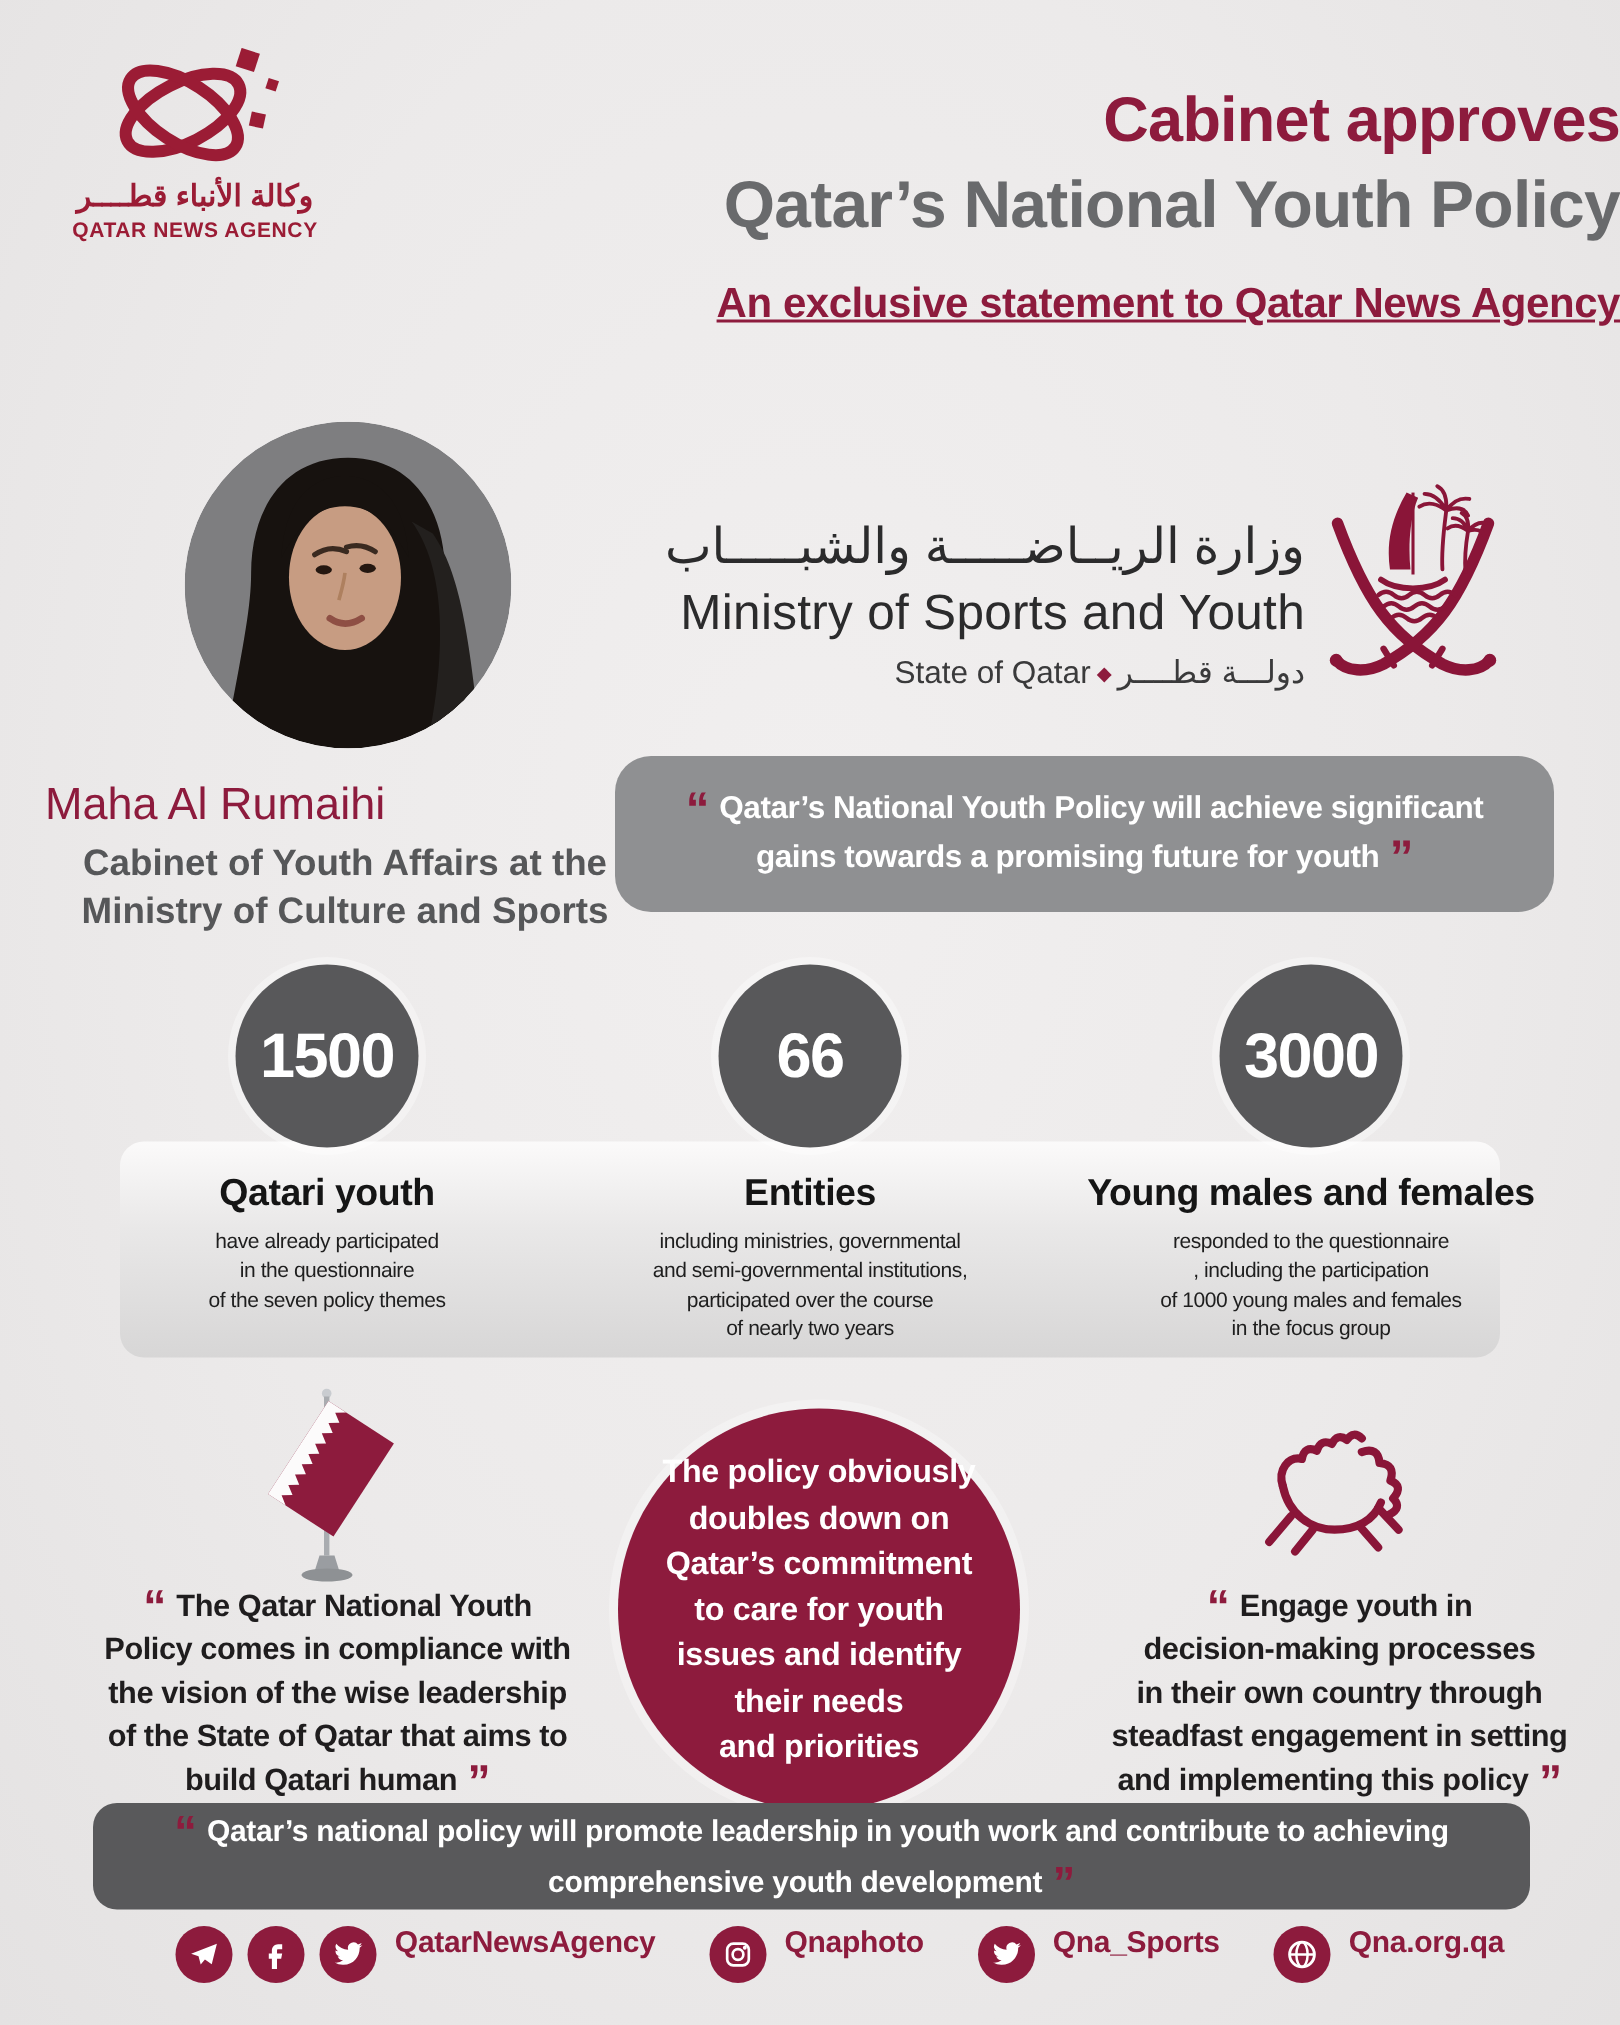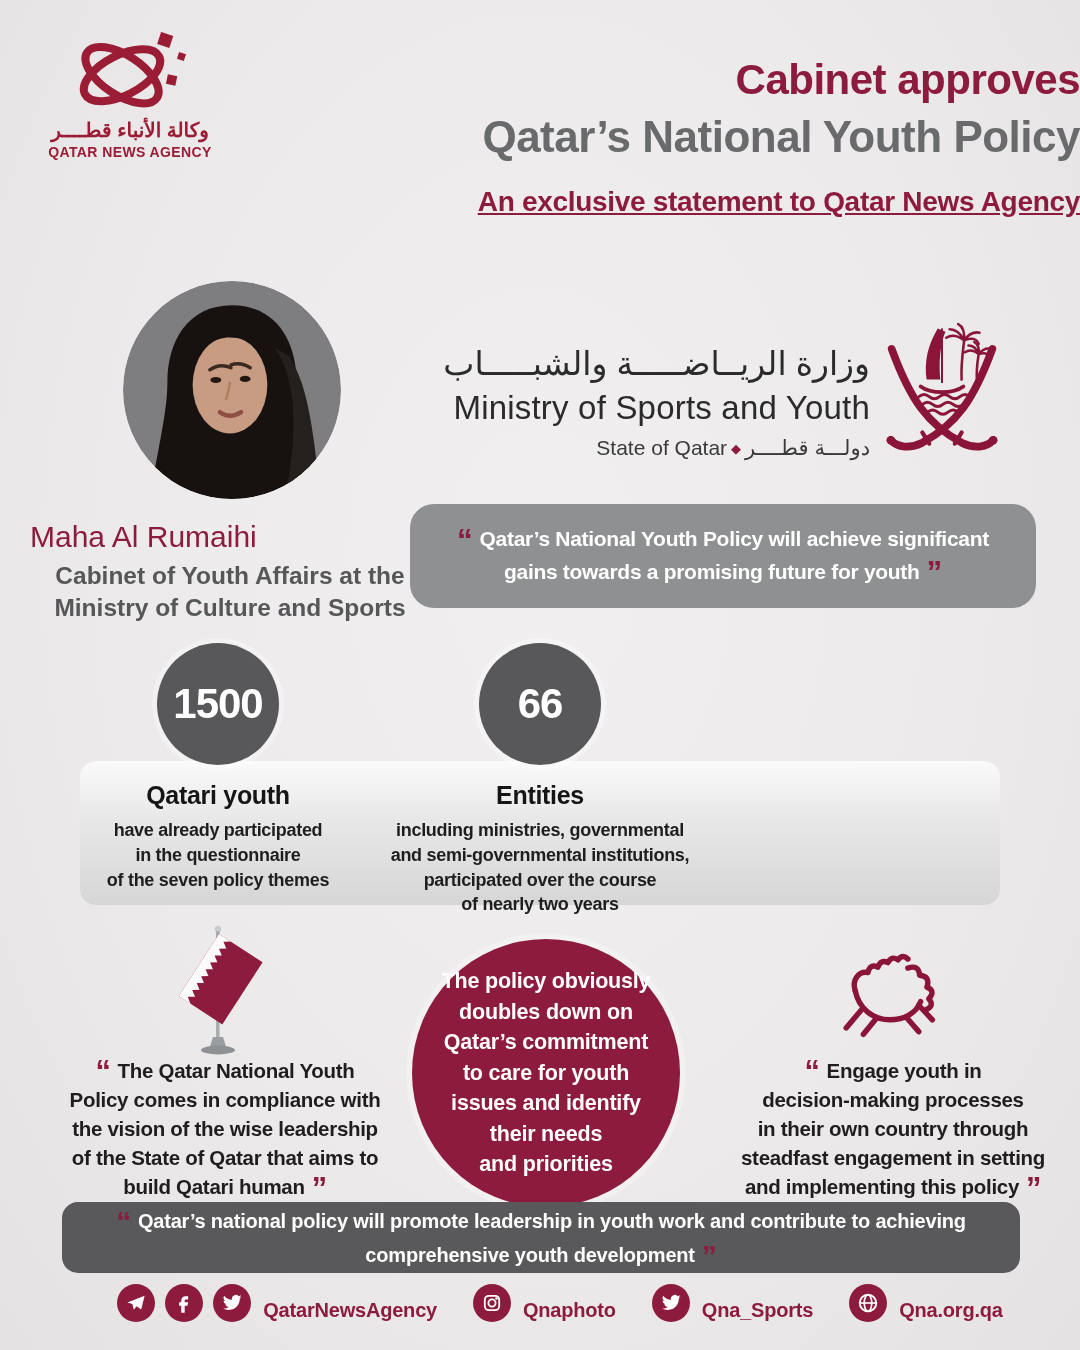--- a/index.html
+++ b/index.html
@@ -54,21 +54,21 @@
   .stat-c1 { left:58px;  top:643px; width:320px; }
   .stat-c2 { left:372px; top:643px; width:336px; }
   .stat-c3 { left:712px; top:643px; width:324px; }
   .stat-circle {
     width:122px; height:122px; border-radius:50%; background:#58585A; margin:0 auto;
     display:flex; align-items:center; justify-content:center;
     box-shadow:0 0 0 5px rgba(255,255,255,.35);
   }
   .stat-value { color:#fff; font-size:42px; font-weight:bold; letter-spacing:-1px; }
   .stat-head { margin-top:16px; color:#151515; font-size:25px; font-weight:bold; letter-spacing:-.3px; }
-  .stat-body { margin-top:8px; color:#1E1E1E; font-size:18px; font-weight:bold; letter-spacing:-.3px; line-height:1.38; }
+  .stat-body { margin-top:8px; color:#1E1E1E; font-size:14px; font-weight:normal; letter-spacing:-.3px; line-height:1.38; }
 
   
   .flag { left:158px; top:920px; }
   .quote-left  { left:45px;  top:1056px; width:360px; }
   .quote-right { left:728px; top:1056px; width:330px; }
   .maroon-circle {
     left:412px; top:939px; width:268px; height:268px; border-radius:50%; background:#8D1B3D;
     display:flex; align-items:center; justify-content:center; text-align:center;
     color:#fff; font-size:21.5px; font-weight:bold; letter-spacing:-.2px; line-height:1.42;
     box-shadow:0 0 0 6px rgba(255,255,255,.30);
@@ -77,21 +77,21 @@
 
   
   .bottom-bar {
     left:62px; top:1202px; width:958px; height:71px; background:#59595B; border-radius:16px;
     display:flex; align-items:center; justify-content:center; text-align:center;
     color:#fff; font-size:20px; font-weight:bold; letter-spacing:-.2px; line-height:1.7; padding:0 14px;
   }
   .bottom-bar .oq, .bottom-bar .cq { color:#8D1B3D; }
 
   
-  .footer { left:0; right:0; top:1284px; display:flex; align-items:flex-end; justify-content:center; gap:10px;padding-left:40px; }
+  .footer { left:0; right:0; top:1284px; display:flex; align-items:flex-start; justify-content:center; gap:10px;padding-left:40px; }
   .sicon { width:38px; height:38px; border-radius:50%; background:#8D1B3D; display:flex; align-items:center; justify-content:center; }
   .sicon svg { display:block; }
   .slabel { color:#8D1B3D; font-size:20px; font-weight:bold; letter-spacing:-.2px; margin-left:2px; }
   .grp { margin-left:26px; }
 </style>
 </head>
 <body>
 
 <div class="canvas">
 
@@ -200,20 +200,30 @@
     <div class="stat-circle">
       <span class="stat-value">66</span>
     </div>
     <div class="stat-head">Entities</div>
     <div class="stat-body ml">including ministries, governmental
 and semi-governmental institutions,
 participated over the course
 of nearly two years</div>
   </div>
 
+  <div class="abs stat stat-c3">
+    <div class="stat-circle">
+      <span class="stat-value">3000</span>
+    </div>
+    <div class="stat-head">Young males and females</div>
+    <div class="stat-body ml">responded to the questionnaire
+, including the participation
+of 1000 young males and females
+in the focus group</div>
+  </div>
 
   <div class="abs flag">
     <svg width="120" height="138" viewBox="0 0 120 138">
       <circle cx="59.8" cy="9" r="3.2" fill="#C9CCD0"></circle>
       <rect x="58" y="11" width="3.6" height="106" fill="#A9ACB0"></rect>
       <path d="M55 117 h10 l3.4 11 h-16.8 z" fill="#9A9DA1"></path>
       <ellipse cx="60" cy="130" rx="17" ry="4.4" fill="#8E9194"></ellipse>
       <g transform="rotate(33 61 14)">
         <rect x="61" y="14" width="52" height="74" fill="#8D1B3D"></rect>
         <path d="M61 14 L75 14 L69 18.1 L75 22.2 L69 26.3 L75 30.4 L69 34.5 L75 38.6 L69 42.7 L75 46.8 L69 50.9 L75 55 L69 59.1 L75 63.2 L69 67.3 L75 71.4 L69 75.5 L75 79.6 L69 83.7 L75 88 L61 88 Z" fill="#FCFBFB"></path>

